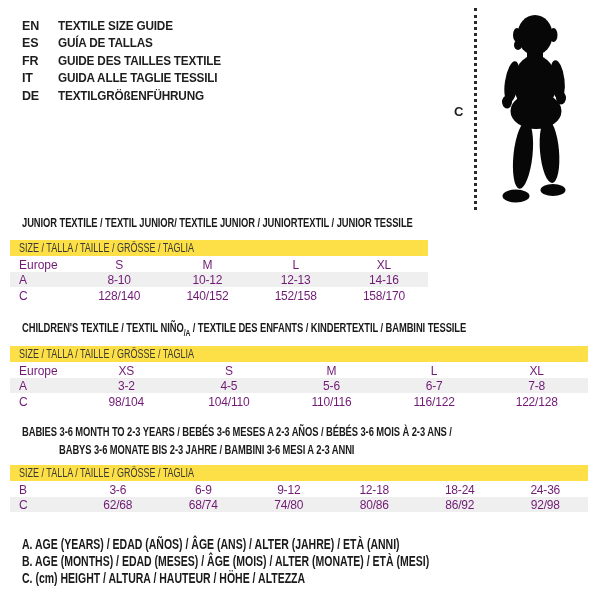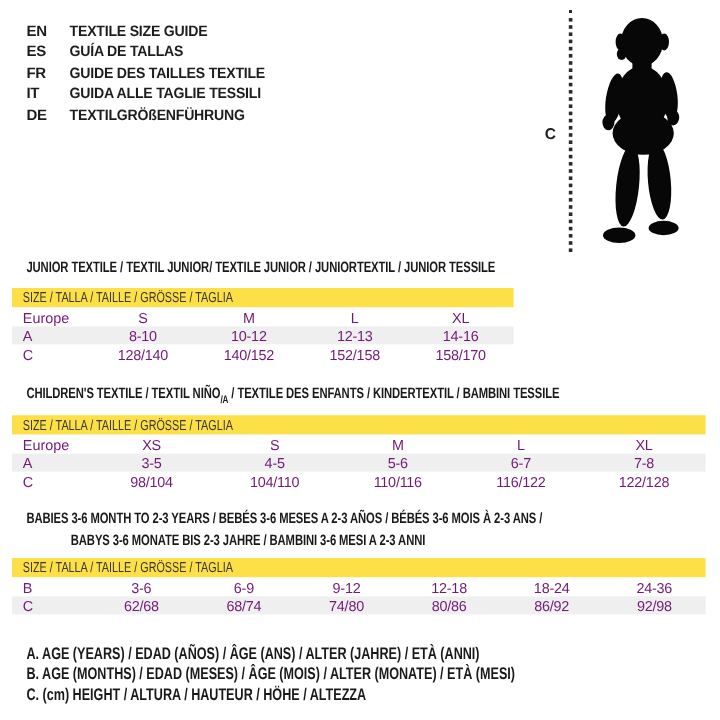--- a/index.html
+++ b/index.html
@@ -127,21 +127,21 @@
     <div class="trow">
       <span class="tlabel">Europe</span>
       <span class="tcell">XS</span>
       <span class="tcell">S</span>
       <span class="tcell">M</span>
       <span class="tcell">L</span>
       <span class="tcell">XL</span>
     </div>
     <div class="trow shade">
       <span class="tlabel">A</span>
-      <span class="tcell">3-5</span>
+      <span class="tcell">3-2</span>
       <span class="tcell">4-5</span>
       <span class="tcell">5-6</span>
       <span class="tcell">6-7</span>
       <span class="tcell">7-8</span>
     </div>
     <div class="trow">
       <span class="tlabel">C</span>
       <span class="tcell">98/104</span>
       <span class="tcell">104/110</span>
       <span class="tcell">110/116</span>

